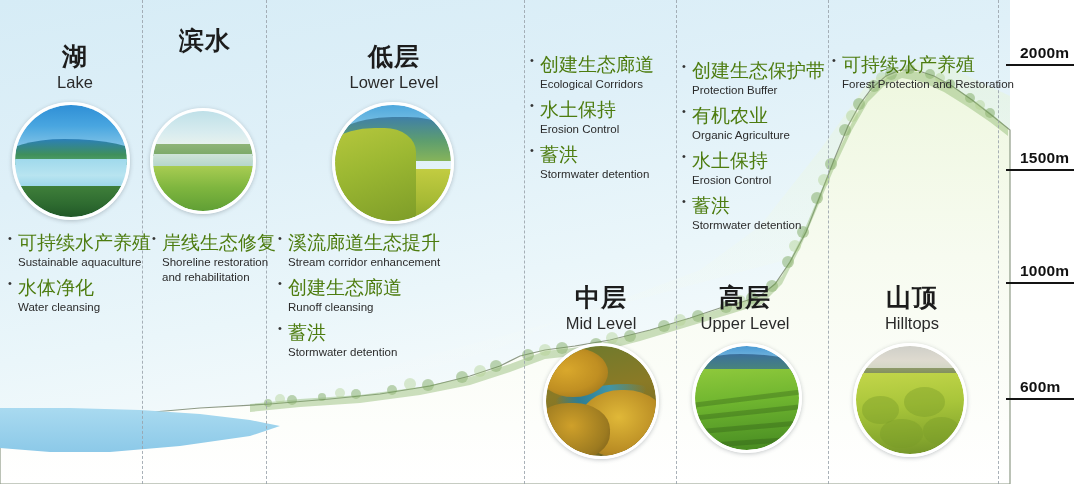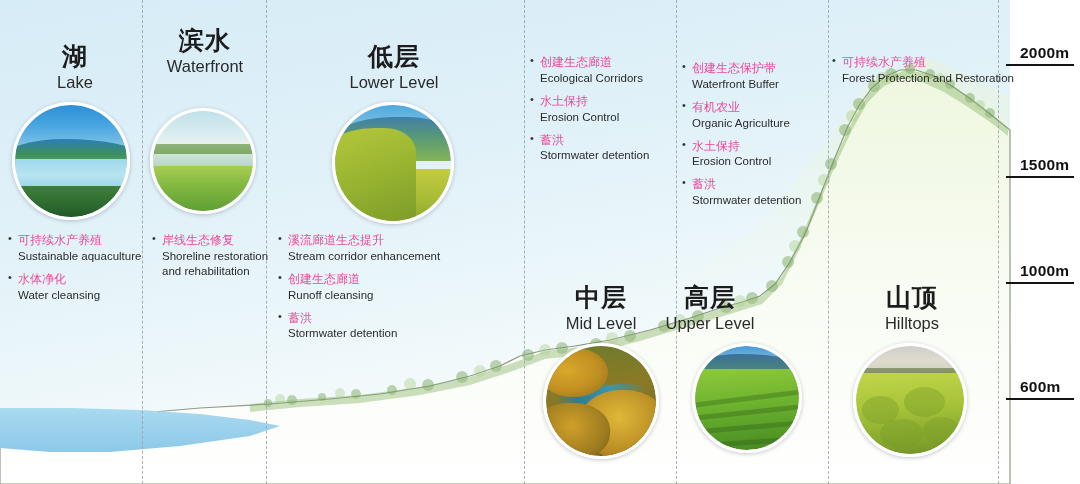--- a/index.html
+++ b/index.html
@@ -84,22 +84,22 @@
   .bullet {
     flex: 0 0 auto;
     width: 10px;
     font-size: 11px;
     line-height: 17px;
     color: #333;
     text-align: left;
   }
   .note-text { flex: 1 1 auto; }
   .note-text .zh {
-    font-size: 12px;
-    color: #ec4899;
+    font-size: 19px;
+    color: #4d7c0f;
     line-height: 1.32;
     white-space: nowrap;
   }
   .note-text .en {
     font-size: 11.5px;
     color: #2b2b2b;
     line-height: 1.3;
     margin-bottom: 3px;
   }
 
@@ -294,34 +294,33 @@
   <div class="divider" style="left:828px"></div>
   <div class="divider" style="left:998px"></div>
 
   <div class="heading" style="left:-25px; top:42px">
     <div class="zh">湖</div>
     <div class="en">Lake</div>
   </div>
 
   <div class="heading" style="left:105px; top:26px">
     <div class="zh">滨水</div>
-    <div class="en">Waterfront</div>
   </div>
 
   <div class="heading" style="left:294px; top:42px">
     <div class="zh">低层</div>
     <div class="en">Lower Level</div>
   </div>
 
   <div class="heading" style="left:501px; top:283px">
     <div class="zh">中层</div>
     <div class="en">Mid Level</div>
   </div>
 
-  <div class="heading" style="left:610px; top:283px">
+  <div class="heading" style="left:645px; top:283px">
     <div class="zh">高层</div>
     <div class="en">Upper Level</div>
   </div>
 
   <div class="heading" style="left:812px; top:283px">
     <div class="zh">山顶</div>
     <div class="en">Hilltops</div>
   </div>
 
   <div class="photo" style="left:12px; top:102px; width:118px; height:118px">
@@ -458,21 +457,21 @@
         <span class="en" style="display:block">Stormwater detention</span>
       </span>
     </div>
   </div>
 
   <div class="notes" style="left:682px; top:58px">
     <div class="note-item">
       <span class="bullet">•</span>
       <span class="note-text">
         <span class="zh">创建生态保护带</span>
-        <span class="en" style="display:block">Waterfront Buffer</span>
+        <span class="en" style="display:block">Protection Buffer</span>
       </span>
     </div>
     <div class="note-item">
       <span class="bullet">•</span>
       <span class="note-text">
         <span class="zh">有机农业</span>
         <span class="en" style="display:block">Organic Agriculture</span>
       </span>
     </div>
     <div class="note-item">
@@ -499,21 +498,21 @@
         <span class="en" style="display:block">Forest Protection and Restoration</span>
       </span>
     </div>
   </div>
 
   <div class="alt" style="top:44px">
     <div class="alt-label">2000m</div>
     <div class="alt-rule"></div>
   </div>
 
-  <div class="alt" style="top:156px">
+  <div class="alt" style="top:149px">
     <div class="alt-label">1500m</div>
     <div class="alt-rule"></div>
   </div>
 
   <div class="alt" style="top:262px">
     <div class="alt-label">1000m</div>
     <div class="alt-rule"></div>
   </div>
 
   <div class="alt" style="top:378px">

